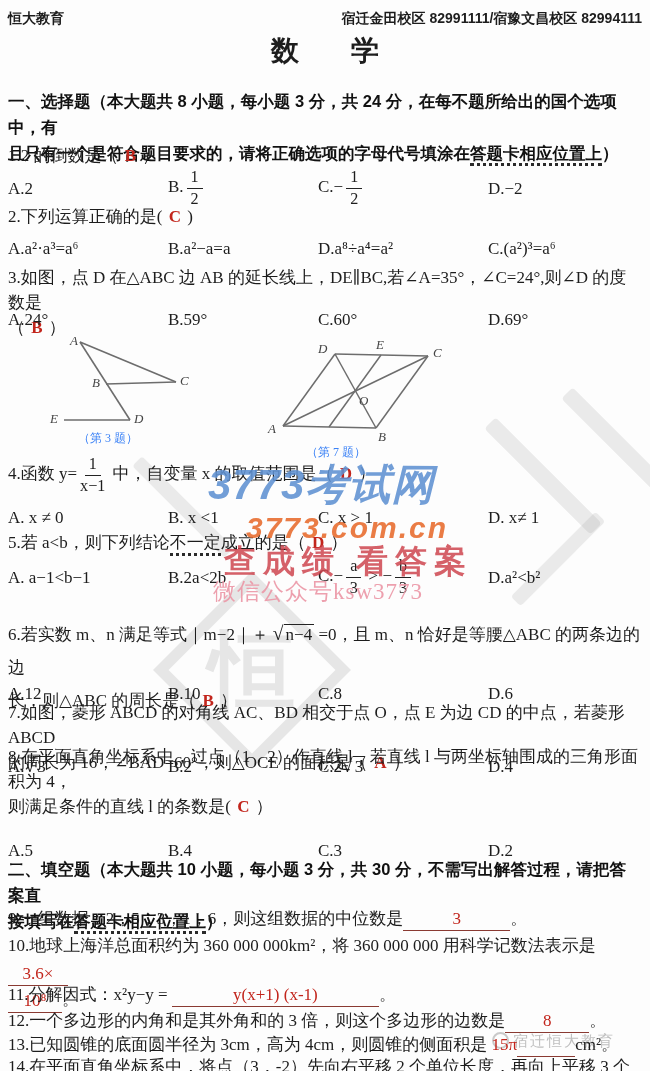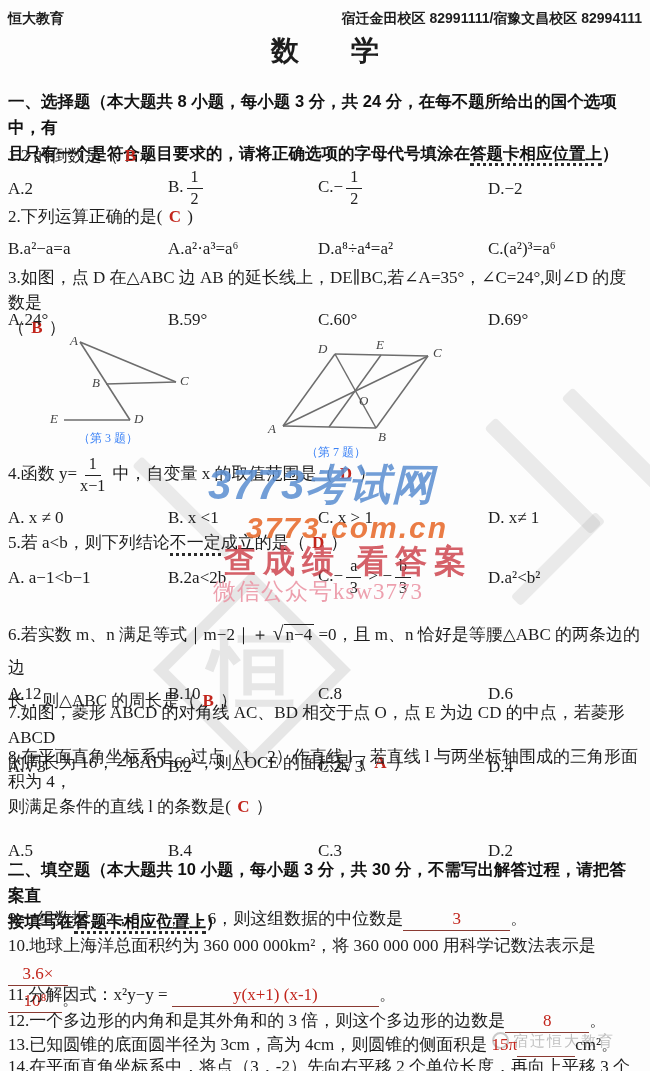--- a/index.html
+++ b/index.html
@@ -102,22 +102,22 @@
         </span></span>
     <span>C.−<span class="frac">
           <span class="fn">1</span>
           <span class="fd">2</span>
         </span></span>
     <span>D.−2</span>
   </div>
 
   <div class="abs stem" style="top:204px;font-family:Liberation Serif, serif;">2.下列运算正确的是( <span class="ans">C</span> )</div>
   <div class="abs opts" style="top:236px;">
+    <span>A.a²·a³=a⁶</span>
     <span>B.a²−a=a</span>
-    <span>A.a²·a³=a⁶</span>
     <span>D.a⁸÷a⁴=a²</span>
     <span>C.(a²)³=a⁶</span>
   </div>
 
   <div class="abs stem" style="top:265px;">3.如图，点 D 在△ABC 边 AB 的延长线上，DE∥BC,若∠A=35°，∠C=24°,则∠D 的度数是<br>（ <span class="ans">B</span> ）</div>
   <div class="abs opts" style="top:307px;">
     <span>A.24°</span>
     <span>B.59°</span>
     <span>C.60°</span>
     <span>D.69°</span>

